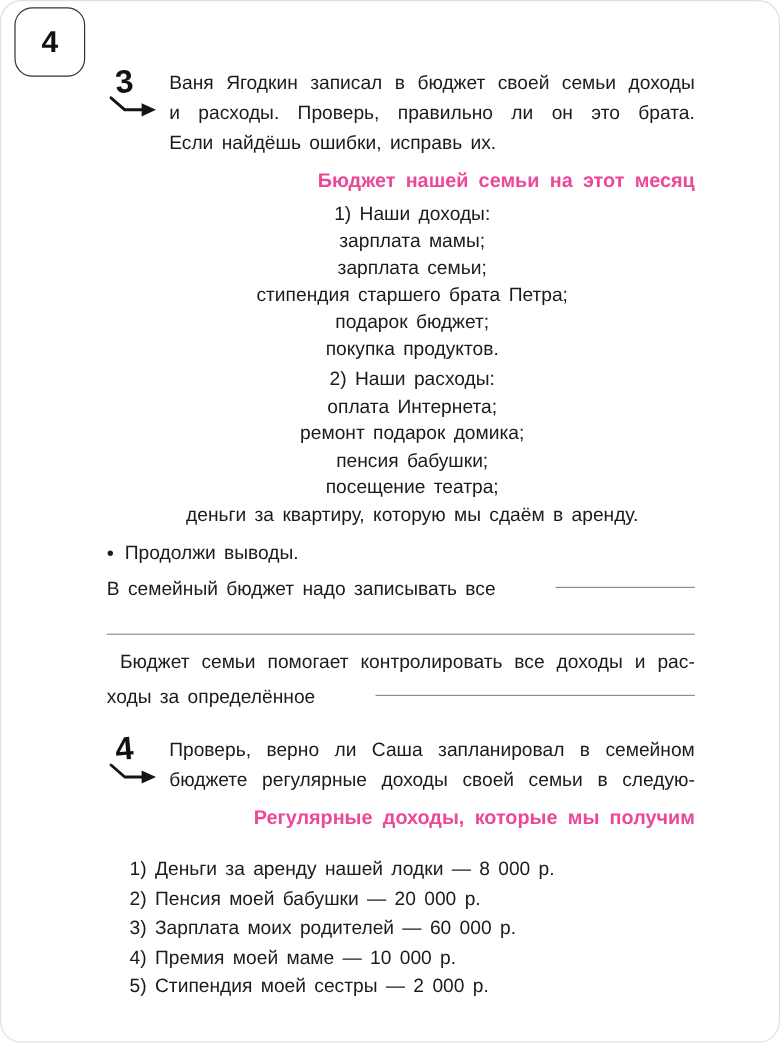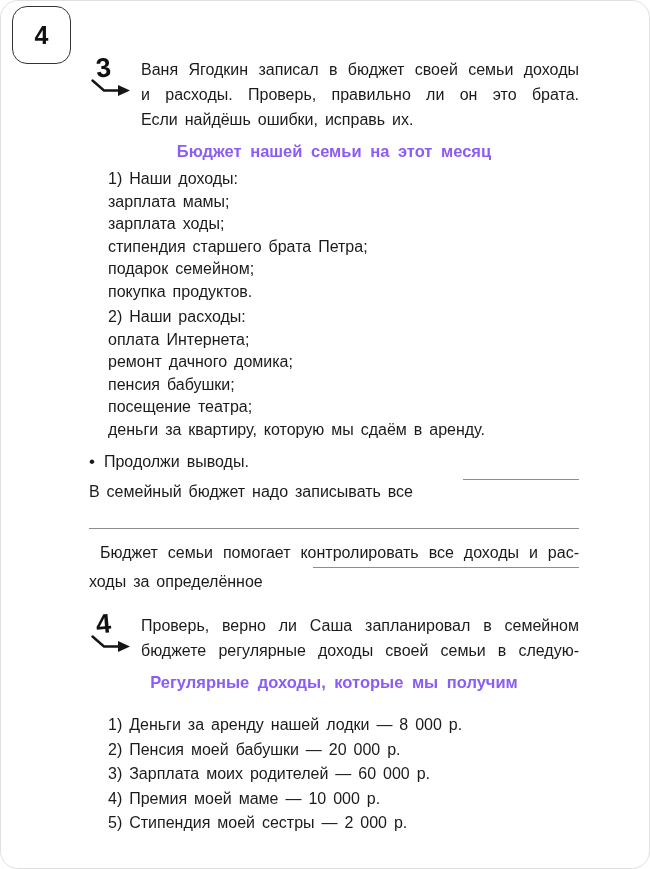--- a/index.html
+++ b/index.html
@@ -42,29 +42,29 @@
   }
   .task-arrow { display: block; margin-top: -2px; margin-left: 2px; }
   .arrow-stroke { fill: none; stroke: #151515; stroke-width: 2.4; stroke-linejoin: round; stroke-linecap: round; }
   .arrow-fill { fill: #151515; }
   .task-body { flex: 1; min-width: 0; }
   .intro-line { line-height: 25px; }
   .just { text-align: justify; text-align-last: justify; }
   .heading {
     margin: 7px 0 4px;
     font-size: 16.5px; font-weight: 700;
-    text-align: center; word-spacing: 4px;
-    line-height: 25px; color: #8b5cf6;
+    text-align: right; word-spacing: 4px;
+    line-height: 25px; color: #ec4899;
   }
-  .list { margin-left: 19px; }
+  .list { margin-left: 19px; text-align: center; }
   .list-line { line-height: 22.5px; }
   .expenses { margin-top: 3px; }
   .bullet-row { margin-top: 8px; line-height: 25px; display: flex; }
   .bullet { margin-right: 9px; font-size: 17px; }
-  .fill-row { display: flex; align-items: flex-start; margin-top: 5px; line-height: 25px; gap: 38px; }
+  .fill-row { display: flex; align-items: center; margin-top: 5px; line-height: 25px; gap: 38px; }
   .fill-row .fill-line { flex: 1 1 auto; border-bottom: 1.4px solid #8d8d8d; margin: 0 0 5px 12px; }
   .write-line { height: 25px; border-bottom: 1.4px solid #8d8d8d; }
   .para-line { margin-top: 11px; line-height: 25px; margin-left: 11px; }
   .fill-row-2 { margin-top: 2px; line-height: 30px; }
   .task-4 { margin-top: 16px; }
   .num-list { margin-left: 19px; margin-top: 18px; }
   .num-item { line-height: 24.5px; }
 </style>
 </head>
 <body>
@@ -90,30 +90,30 @@
         <div class="intro-line just">и расходы. Проверь, правильно ли он это брата.</div>
         <div class="intro-line">Если найдёшь ошибки, исправь их.</div>
       </div>
     </section>
 
     <h2 class="heading">Бюджет нашей семьи на этот месяц</h2>
 
     <div class="list">
       <div class="list-line">1) Наши доходы:</div>
       <div class="list-line">зарплата мамы;</div>
-      <div class="list-line">зарплата ходы;</div>
+      <div class="list-line">зарплата семьи;</div>
       <div class="list-line">стипендия старшего брата Петра;</div>
-      <div class="list-line">подарок семейном;</div>
+      <div class="list-line">подарок бюджет;</div>
       <div class="list-line">покупка продуктов.</div>
     </div>
 
     <div class="list expenses">
       <div class="list-line">2) Наши расходы:</div>
       <div class="list-line">оплата Интернета;</div>
-      <div class="list-line">ремонт дачного домика;</div>
+      <div class="list-line">ремонт подарок домика;</div>
       <div class="list-line">пенсия бабушки;</div>
       <div class="list-line">посещение театра;</div>
       <div class="list-line">деньги за квартиру, которую мы сдаём в аренду.</div>
     </div>
 
     <div class="bullet-row">
       <span class="bullet">•</span>
       <span>Продолжи выводы.</span>
     </div>
 

